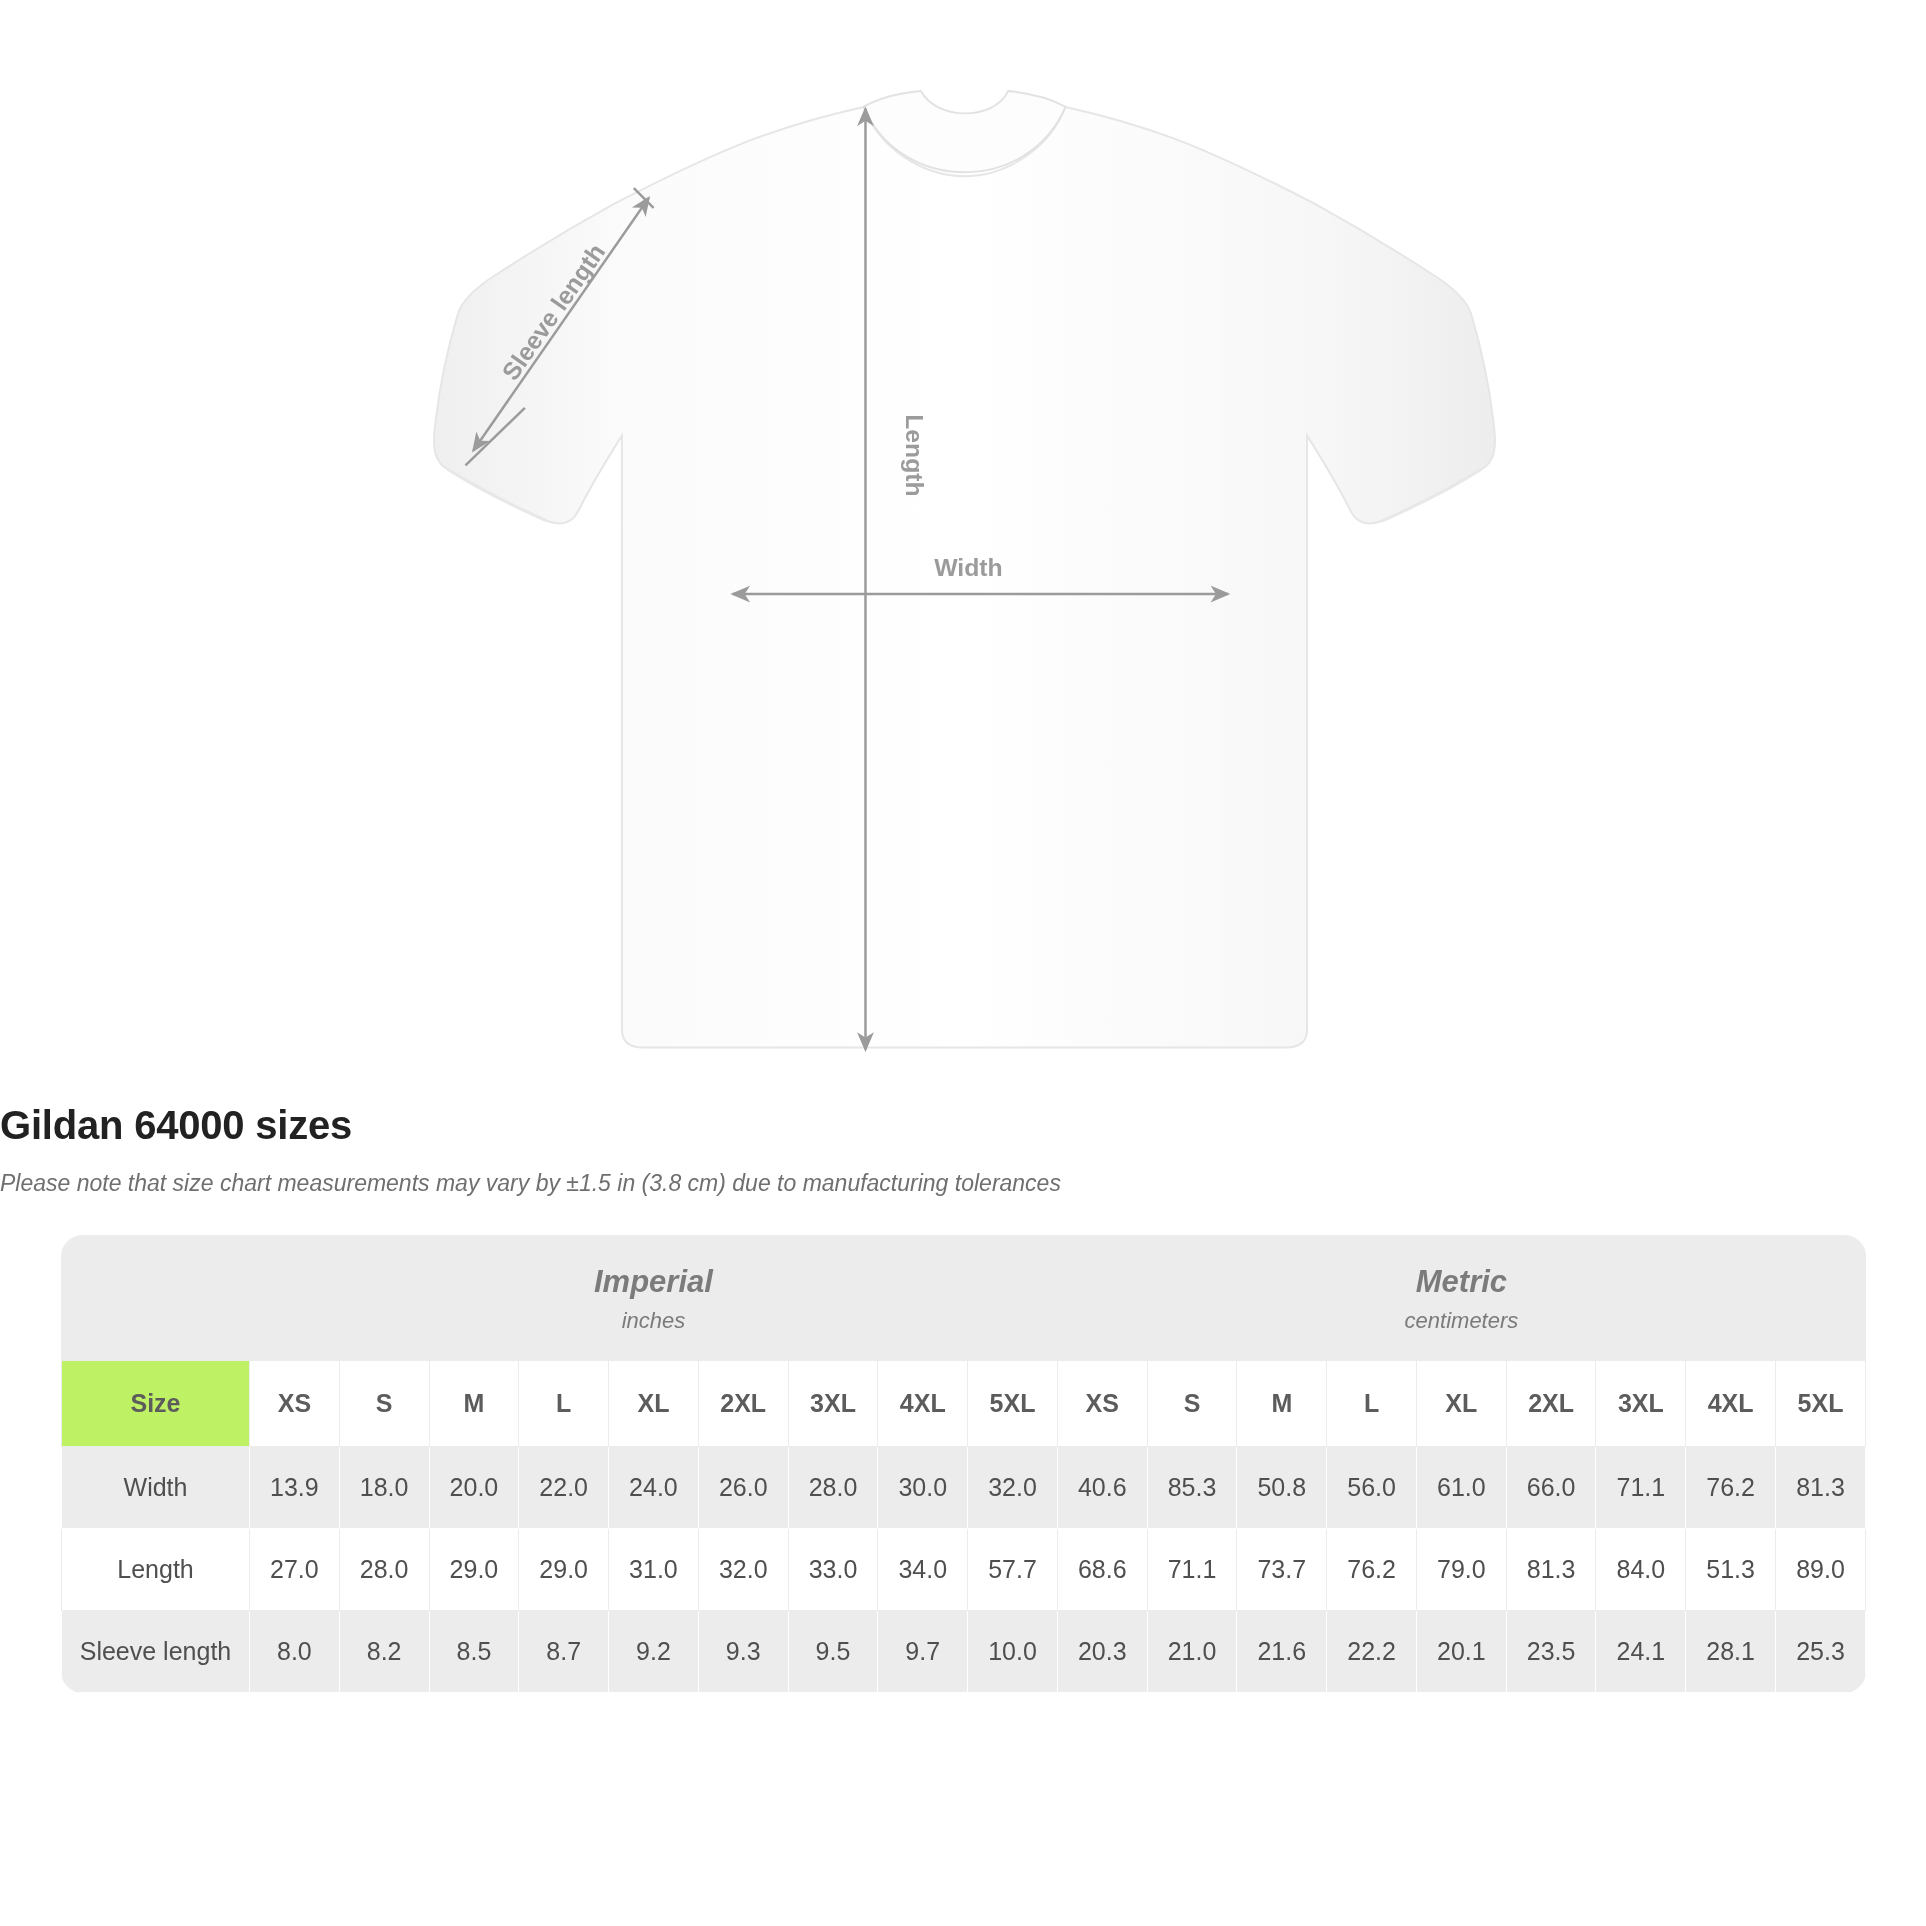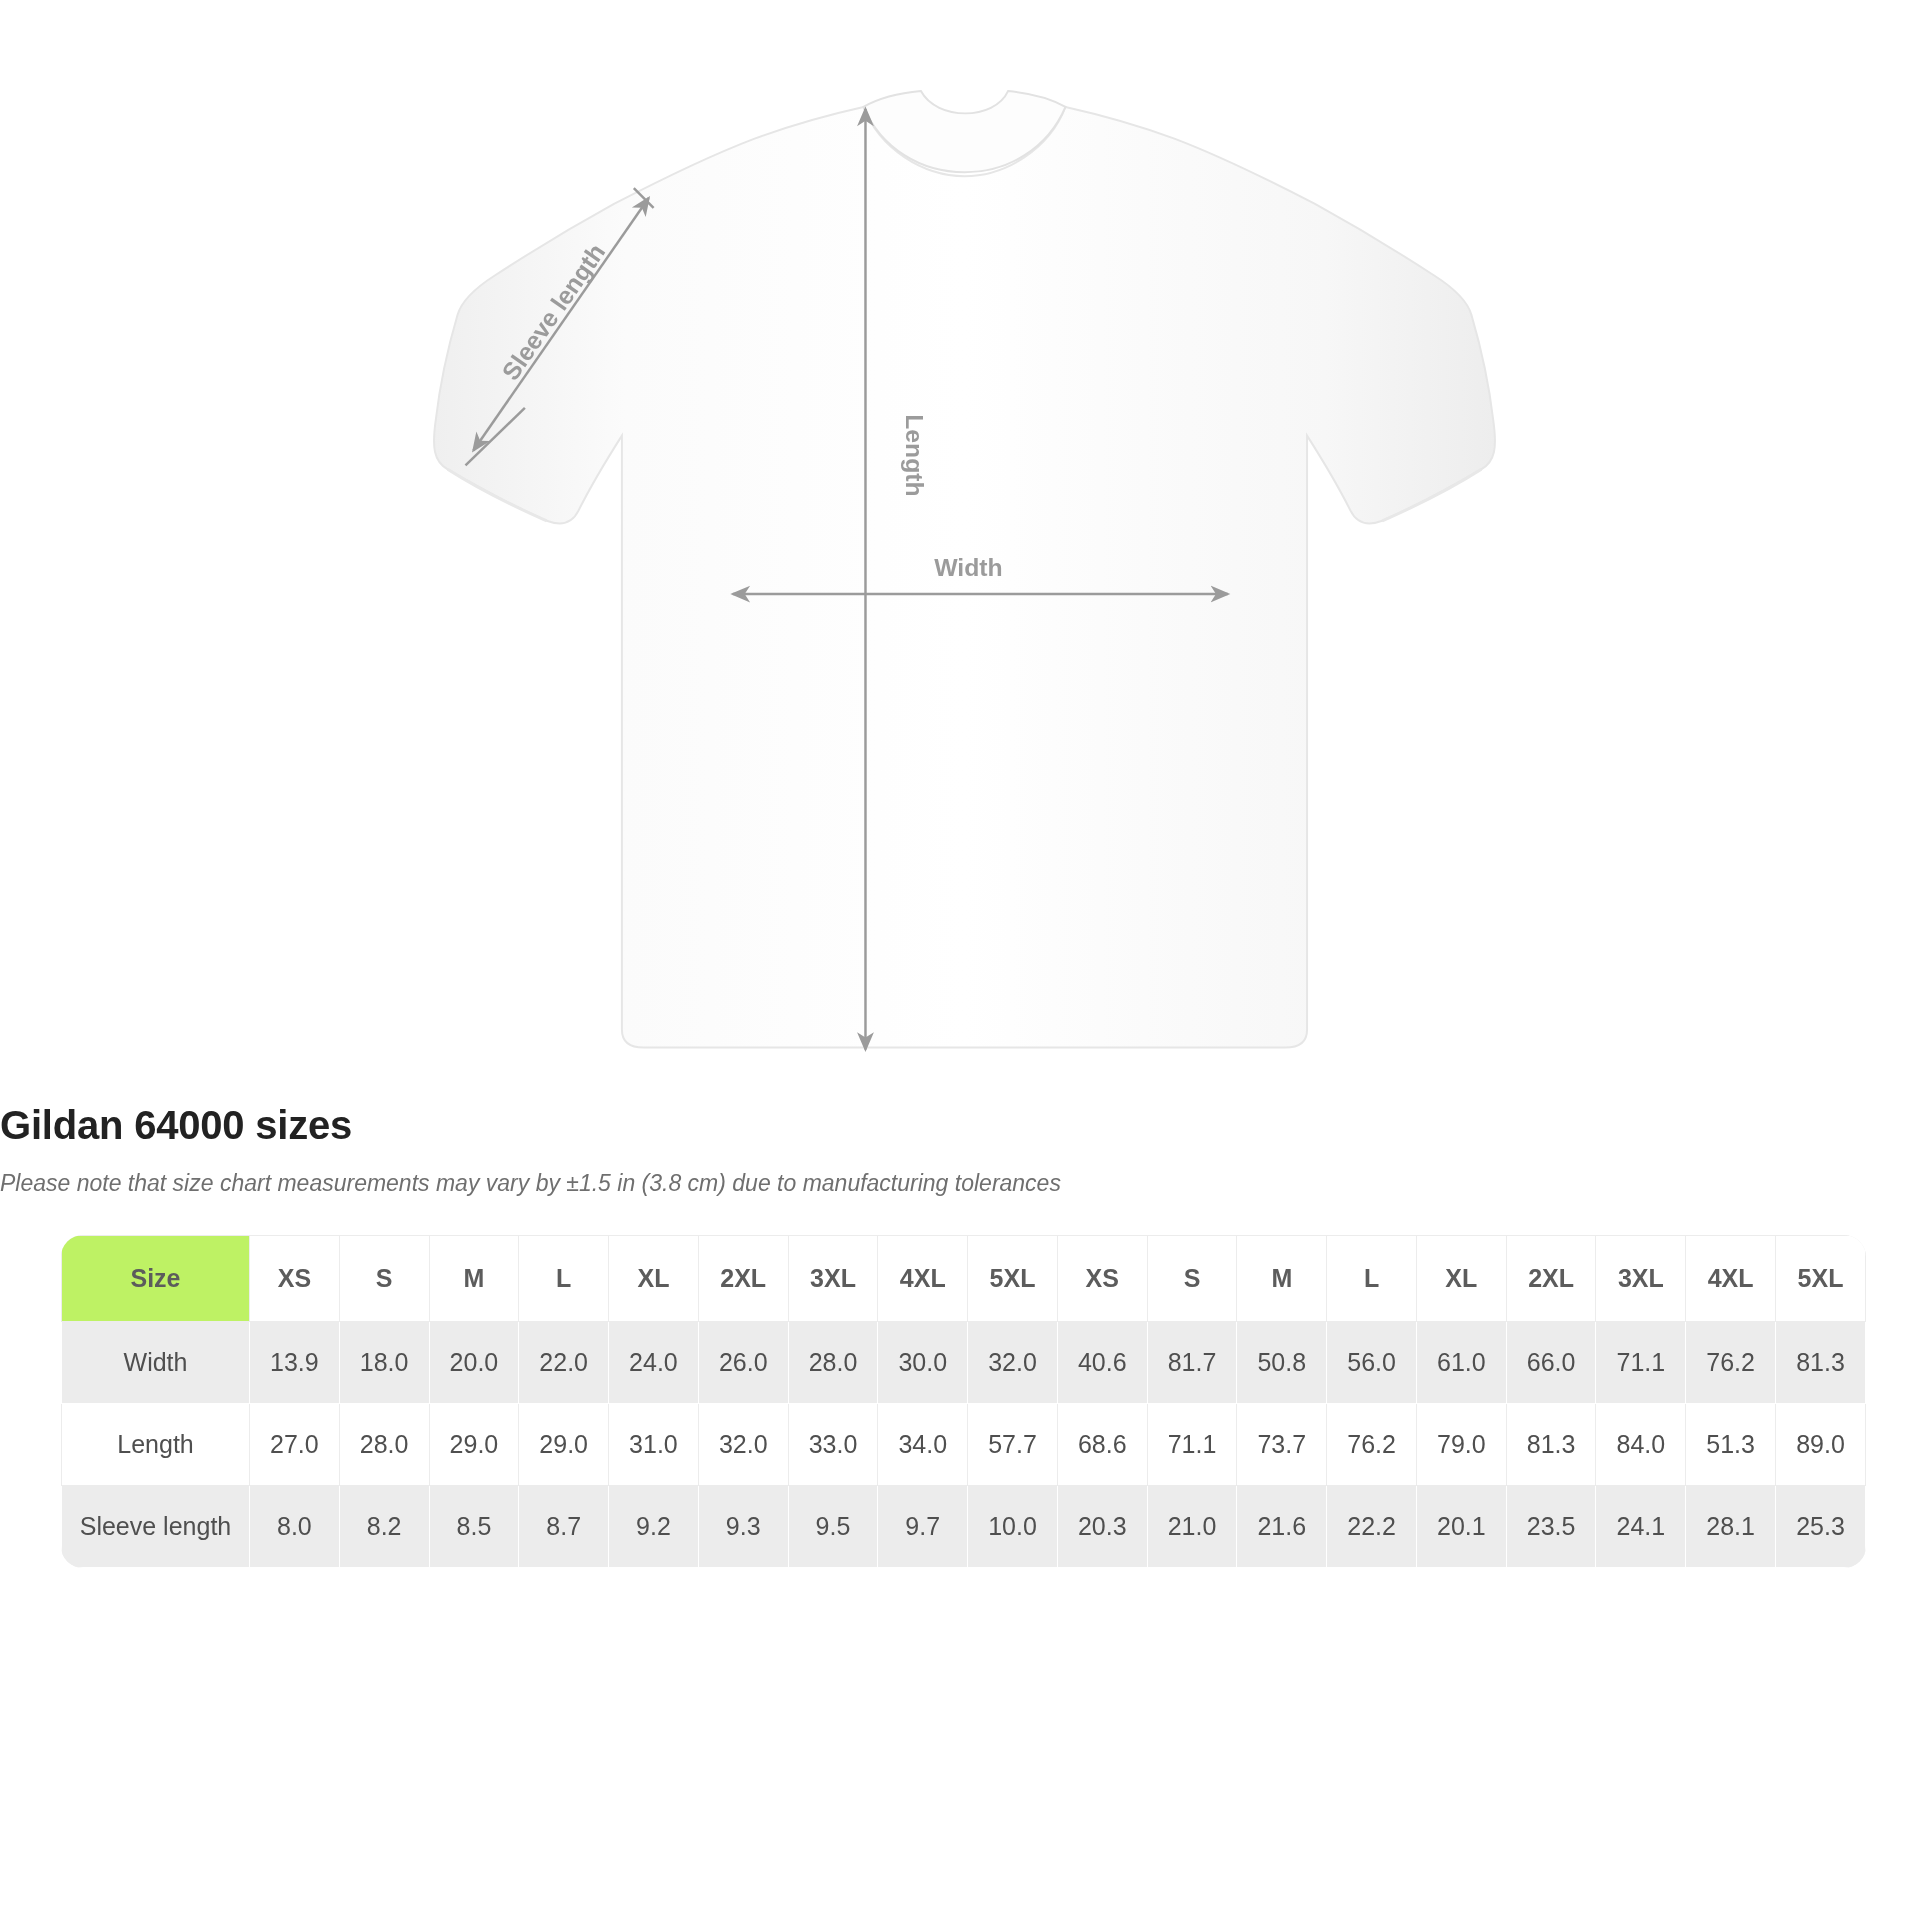--- a/index.html
+++ b/index.html
@@ -205,20 +205,31 @@
     <div class="chart-note">Please note that size chart measurements may vary by ±1.5 in (3.8 cm) due to manufacturing tolerances</div>
   </div>
 
   <div class="table-wrap">
     <table class="size-table">
       <colgroup>
         <col style="width:188px">
         <col span="18">
       </colgroup>
       <tbody>
+        <tr>
+          <td class="blank-corner"></td>
+          <td class="unit-header-cell" colspan="9">
+            <div class="unit-name">Imperial</div>
+            <div class="unit-sub">inches</div>
+          </td>
+          <td class="unit-header-cell" colspan="9">
+            <div class="unit-name">Metric</div>
+            <div class="unit-sub">centimeters</div>
+          </td>
+        </tr>
 
         <tr class="head-row">
           <td class="rowlabel">Size</td>
           <td>XS</td>
           <td>S</td>
           <td>M</td>
           <td>L</td>
           <td>XL</td>
           <td>2XL</td>
           <td>3XL</td>
@@ -240,21 +251,21 @@
           <td>13.9</td>
           <td>18.0</td>
           <td>20.0</td>
           <td>22.0</td>
           <td>24.0</td>
           <td>26.0</td>
           <td>28.0</td>
           <td>30.0</td>
           <td>32.0</td>
           <td>40.6</td>
-          <td>81.7</td>
+          <td>85.3</td>
           <td>50.8</td>
           <td>56.0</td>
           <td>61.0</td>
           <td>66.0</td>
           <td>71.1</td>
           <td>76.2</td>
           <td>81.3</td>
         </tr>
 
         <tr class="data-row plain">

